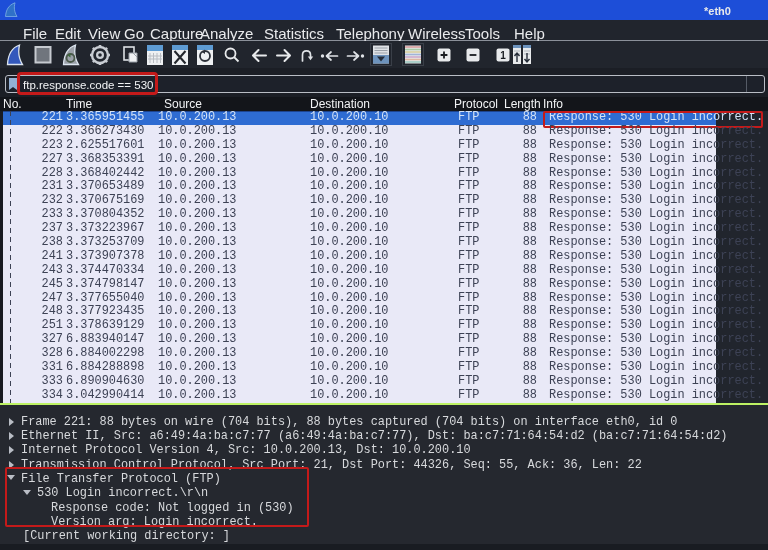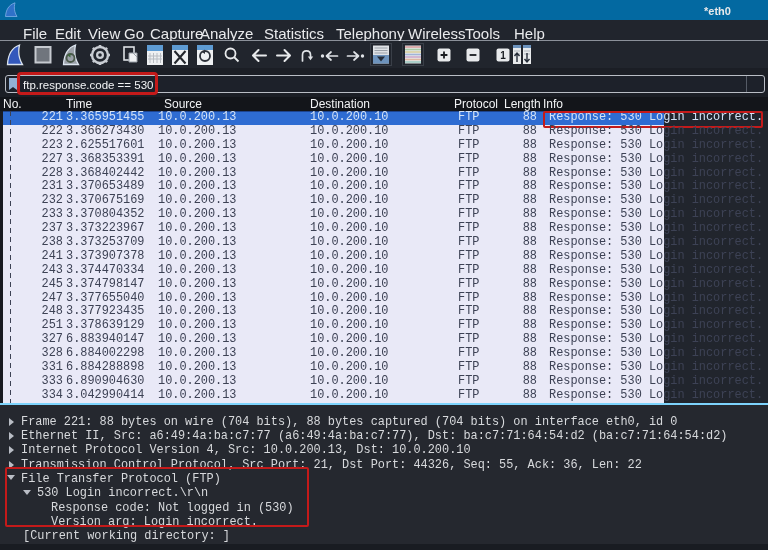--- a/index.html
+++ b/index.html
@@ -1,20 +1,20 @@
 <!DOCTYPE html>
 <html><head><meta charset="utf-8">
 <style>
 * { margin:0; padding:0; box-sizing:border-box; }
 html,body { width:768px; height:550px; overflow:hidden; background:#21252d;
   font-family:"Liberation Sans", sans-serif; }
 #app { position:absolute; top:0; left:0; width:768px; height:550px; }
 
 
-#titlebar { position:absolute; top:0; left:0; width:768px; height:20px; background:#0369a1; }
+#titlebar { position:absolute; top:0; left:0; width:768px; height:20px; background:#1d4ed8; }
 #eth0 { position:absolute; top:5px; left:704px; color:#e8e9eb; font-size:11px; font-weight:bold; }
 
 
 #menubar { position:absolute; top:20px; left:0; width:768px; height:21px; background:#21252d;
   border-bottom:1px solid #8b9099; }
 .mi { position:absolute; top:5px; color:#e9eaec; font-size:15px;margin-left:15px; }
 .mi u { text-decoration-thickness:1px; text-underline-offset:2px; }
 
 
 #toolbar { position:absolute; top:41px; left:0; width:768px; height:27px; background:#21252d; }
@@ -32,41 +32,41 @@
 #ftext { position:absolute; top:2.5px; left:17px; color:#f2f3f5; font-size:11.5px; }
 #fredbox { position:absolute; top:71.5px; left:16.5px; width:141px; height:23px;
   border:3px solid #c41a1a; border-radius:4px; }
 
 
 #plheader { position:absolute; top:97px; left:0; width:768px; height:14px; background:#13151a;
   color:#f2f3f5; font-size:12px; }
 #plheader span { position:absolute; top:0px; }
 
 
-#plist { position:absolute; top:111px; left:0; width:664px; height:292px; background:#e9e9f7;
+#plist { position:absolute; top:111px; left:0; width:716px; height:292px; background:#e9e9f7;
   font-family:"Liberation Mono", monospace; font-size:11.9px; color:#3d4255; }
 #plist:before { content:""; position:absolute; left:0; top:0; width:3px; height:292px; background:#191b22; z-index:3; }
 #dashline { position:absolute; left:10px; top:0; width:1px; height:292px; z-index:3;
   background:repeating-linear-gradient(to bottom,#3d4255 0 5px,transparent 5px 9px); }
 .row { position:relative; height:13.9px; line-height:13.9px; white-space:pre; }
 .row span { position:absolute; top:0; }
 .cno { left:0; width:63px; text-align:right; }
 .ctime { left:66px; }
 .csrc { left:158px; }
 .cdst { left:310px; }
 .cpro { left:458px; }
 .clen { left:508px; width:29px; text-align:right; }
 .cinfo { left:549px; }
 .sel { background:#2e6cd2; color:#d3e2f6; box-shadow:inset 0 1px 0 #1d448e; }
 .redbox-info { position:absolute; left:542.5px; top:-1.5px; width:220px; height:17px;
   border:2.5px solid #c41a1a; border-radius:2px; }
 
 
 #details { position:absolute; top:403px; left:0; width:768px; height:141px; background:#25282f;
-  border-top:2px solid #7dd3fc; font-family:"Liberation Mono", monospace; font-size:11.9px;
+  border-top:2px solid #bef264; font-family:"Liberation Mono", monospace; font-size:11.9px;
   color:#d7d9dc; }
 .dl { position:absolute; white-space:pre; line-height:14px; }
 .tri-r { position:absolute; width:0; height:0; border-top:4px solid transparent;
   border-bottom:4px solid transparent; border-left:5px solid #b9bdc5; }
 .tri-d { position:absolute; width:0; height:0; border-left:4px solid transparent;
   border-right:4px solid transparent; border-top:5px solid #b9bdc5; }
 #dredbox { position:absolute; left:4.5px; top:62.4px; width:304px; height:60px;
   border:2.5px solid #c41a1a; border-radius:2px; }
 #bottombar { position:absolute; top:544px; left:0; width:768px; height:6px; background:#191c22; }
 </style></head>

